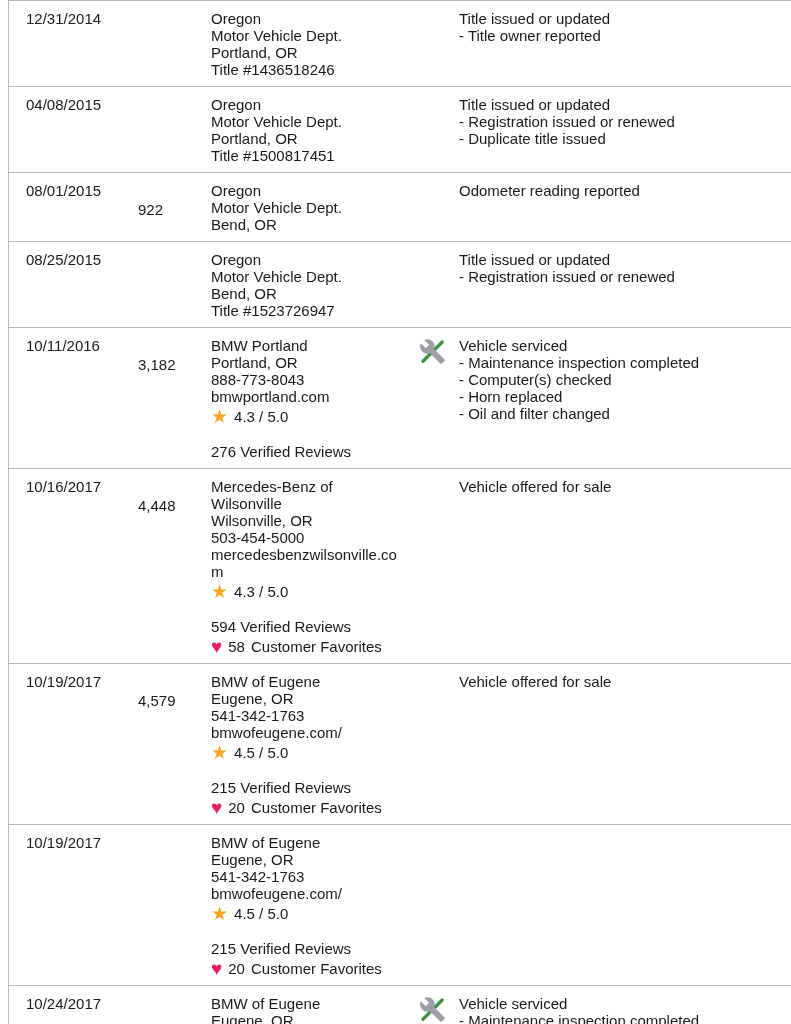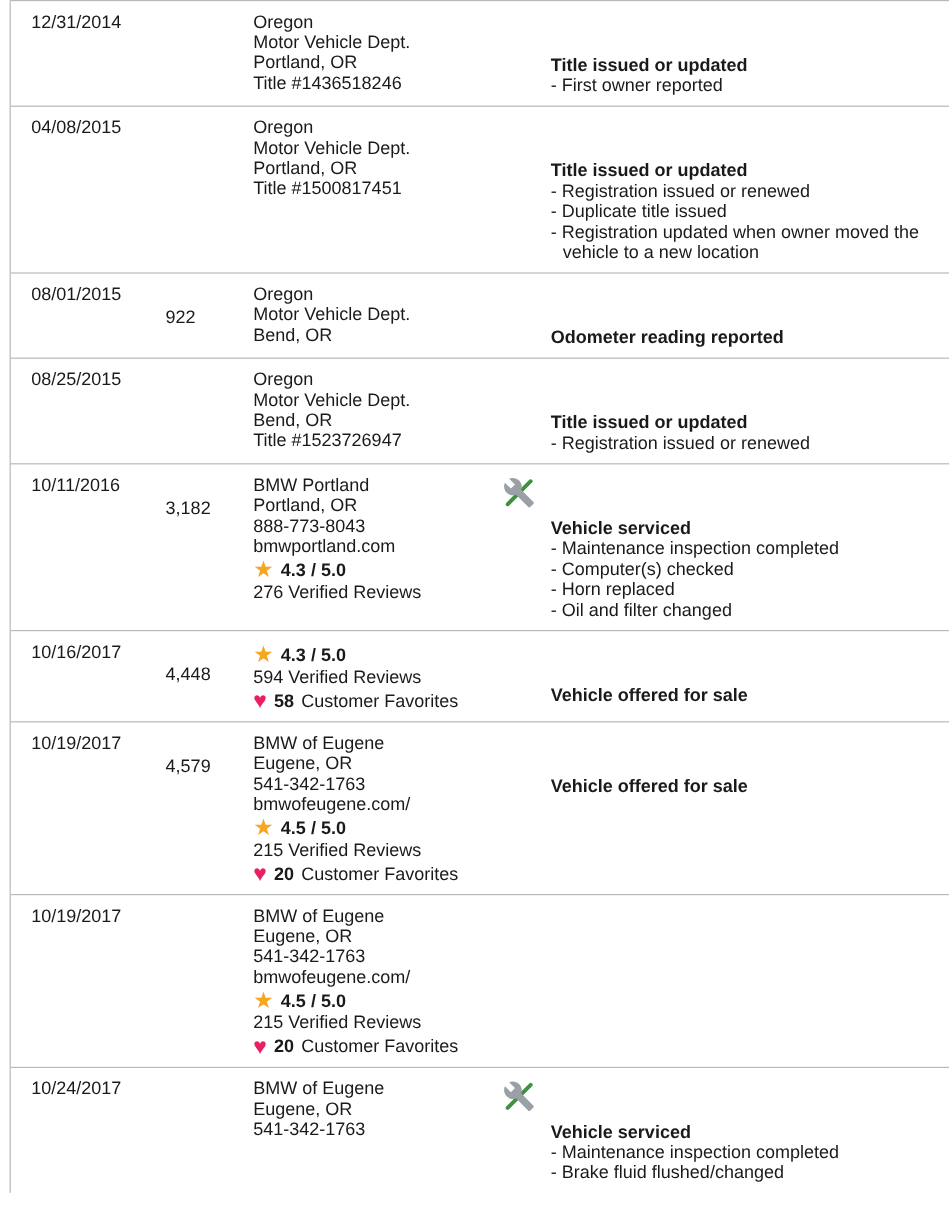--- a/index.html
+++ b/index.html
@@ -19,29 +19,29 @@
     align-items: flex-start;
     border-top: 1px solid var(--separator, #b9b9b9);
     padding: 9px 20px 8px 0;
   }
   .col-date    { width: 129px; flex: none; padding-left: 17px; }
   .col-mileage { width: 73px;  flex: none; margin-top: 19px; }
   .col-source  { width: 208px; flex: none; padding-right: 20px;
                  overflow-wrap: break-word; word-wrap: break-word; }
   .col-icon    { width: 40px;  flex: none; padding-top: 1px; }
   .col-comments{ flex: 1; min-width: 0; padding-right: 4px; }
-  .event-title { font-weight: bold; margin-top: 36px; }
+  .event-title { font-weight: normal; }
   .detail { padding-left: 10px; text-indent: -10px; }
   .rating-line, .fav-line {
     display: flex; align-items: center; gap: 6px; margin-top: 3px;
   }
-  .reviews-line { margin-top: 1px; }
+  .reviews-line { margin-top: 18px; }
   .star  { color: var(--star, #f5a623);  font-size: 19px; line-height: 17px; }
   .heart { color: var(--heart, #e91e63); font-size: 19px; line-height: 17px; }
-  .rating-value, .fav-count { font-weight: bold; }
+  .rating-value, .fav-count { font-weight: normal; }
   .service-icon svg { display: block; }
   .screwdriver { fill: var(--green, #3d9140); }
   .wrench      { fill: var(--gray,  #9aa0a6); }
 </style>
 </head>
 <body>
 
 <div class="report">
   <div class="row">
     <div class="col-date">12/31/2014</div>
@@ -54,21 +54,21 @@
           <div>Title #1436518246</div>
         </div>
 
     </div>
     <div class="col-icon">
       
     </div>
     <div class="col-comments">
       <div class="event-title">Title issued or updated</div>
       <div>
-          <div class="detail">- First owner reported</div>
+          <div class="detail">- Title owner reported</div>
         </div>
     </div>
   </div>
 
   <div class="row">
     <div class="col-date">04/08/2015</div>
     <div class="col-mileage"></div>
     <div class="col-source">
       <div>
           <div>Oregon</div>
@@ -79,21 +79,20 @@
 
     </div>
     <div class="col-icon">
       
     </div>
     <div class="col-comments">
       <div class="event-title">Title issued or updated</div>
       <div>
           <div class="detail">- Registration issued or renewed</div>
           <div class="detail">- Duplicate title issued</div>
-          <div class="detail">- Registration updated when owner moved the vehicle to a new location</div>
         </div>
     </div>
   </div>
 
   <div class="row">
     <div class="col-date">08/01/2015</div>
     <div class="col-mileage">922</div>
     <div class="col-source">
       <div>
           <div>Oregon</div>
@@ -167,20 +166,26 @@
           <div class="detail">- Horn replaced</div>
           <div class="detail">- Oil and filter changed</div>
         </div>
     </div>
   </div>
 
   <div class="row">
     <div class="col-date">10/16/2017</div>
     <div class="col-mileage">4,448</div>
     <div class="col-source">
+      <div>
+          <div>Mercedes-Benz of Wilsonville</div>
+          <div>Wilsonville, OR</div>
+          <div>503-454-5000</div>
+          <div>mercedesbenzwilsonville.com</div>
+        </div>
       <div class="rating-line">
         <span class="star">★</span>
         <span class="rating-value">4.3 / 5.0</span>
       </div>
       <div class="reviews-line">594 Verified Reviews</div>
       <div class="fav-line">
         <span class="heart">♥</span>
         <span class="fav-count">58</span>
         <span class="fav-label">Customer Favorites</span>
       </div>

